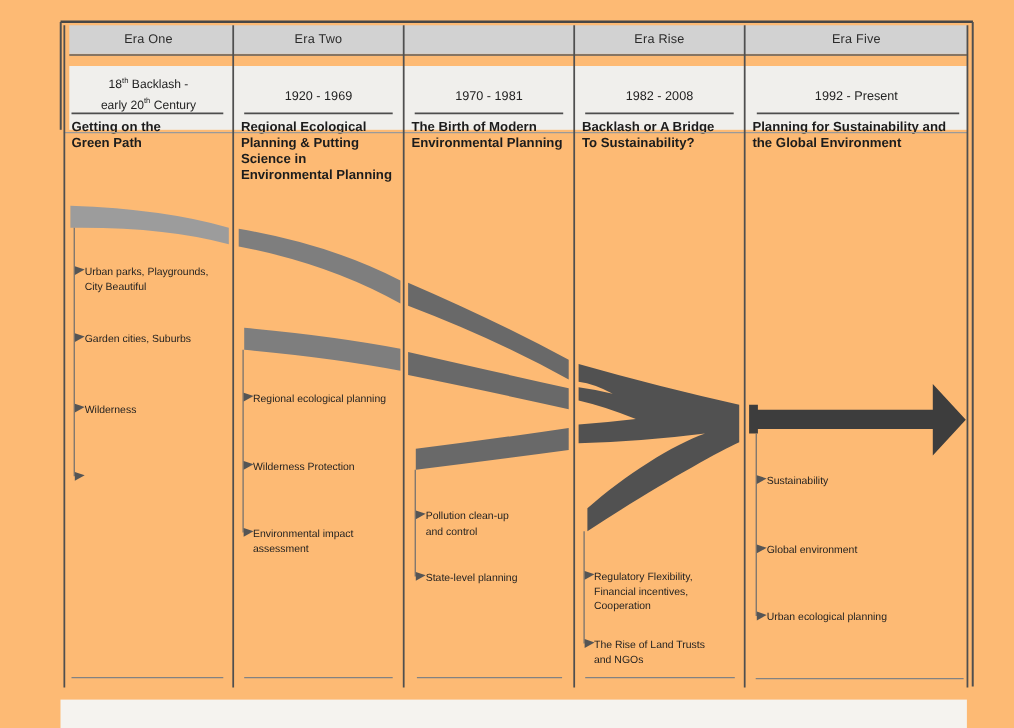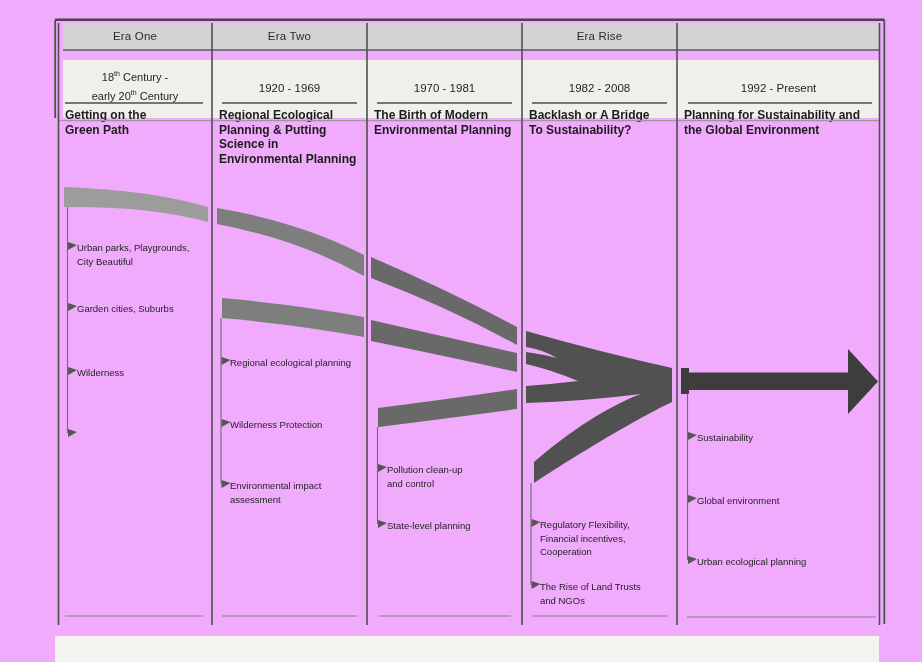--- a/index.html
+++ b/index.html
@@ -1,17 +1,17 @@
 <!DOCTYPE html>
 <html><head>
 <meta charset="utf-8">
 <style>
   html,body{margin:0;padding:0;background:#ffffff;}
   .canvas{
-    position:relative;width:922px;height:662px;background:#f0abfc;overflow:hidden;
+    position:relative;width:922px;height:662px;background:#fdba74;overflow:hidden;
     font-family:"Liberation Sans",sans-serif;color:#222;
   }
   .era-bar{position:absolute;left:63px;top:23px;width:816px;height:26px;background:#d2d2d2;}
   .date-bar{position:absolute;left:63px;top:60px;width:816px;height:58px;background:#f0efec;}
   .bottom-strip{position:absolute;left:55px;top:636px;width:824px;height:26px;background:#f5f3ef;}
   .era-label{
     position:absolute;top:23px;height:26px;display:flex;align-items:center;justify-content:center;
     font-size:11.5px;color:#2b2b2b;letter-spacing:.2px;
   }
   .date-label{
@@ -36,23 +36,24 @@
 
 <div class="canvas">
 
   <div class="era-bar"></div>
   <div class="date-bar"></div>
   <div class="bottom-strip"></div>
 
   <div class="era-label" style="left:58px;width:154px">Era One</div>
   <div class="era-label" style="left:212px;width:155px">Era Two</div>
   <div class="era-label" style="left:522px;width:155px">Era Rise</div>
+  <div class="era-label" style="left:677px;width:203px">Era Five</div>
 
   <div class="date-label-2line" style="left:58px;width:154px">
-    <span>18</span><sup>th</sup><span> Century -</span><br>
+    <span>18</span><sup>th</sup><span> Backlash -</span><br>
     <span>early 20</span><sup>th</sup><span> Century</span>
   </div>
   <div class="date-label" style="left:212px;width:155px">1920 - 1969</div>
   <div class="date-label" style="left:367px;width:155px">1970 - 1981</div>
   <div class="date-label" style="left:522px;width:155px">1982 - 2008</div>
   <div class="date-label" style="left:677px;width:203px">1992 - Present</div>
 
   <div class="col-title" style="left:65px;width:142px">Getting on the
 Green Path</div>
   <div class="col-title" style="left:219px;width:146px">Regional Ecological

